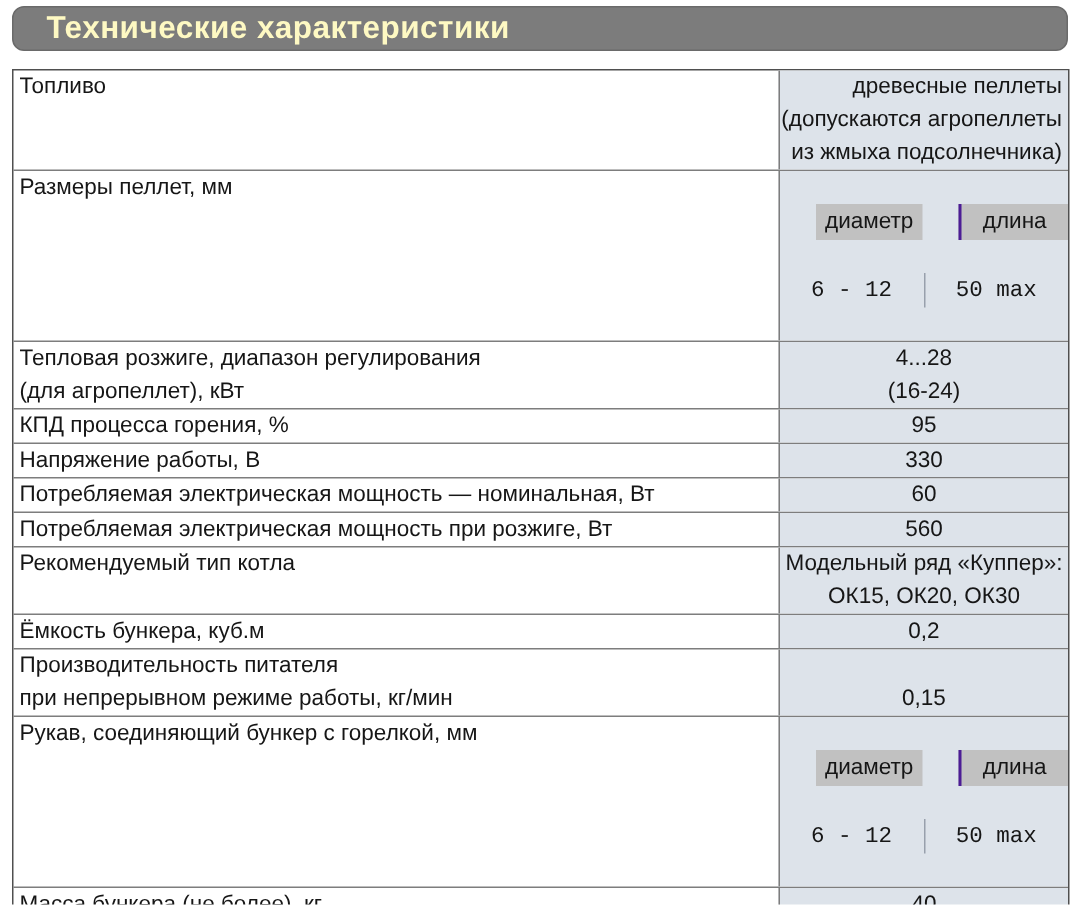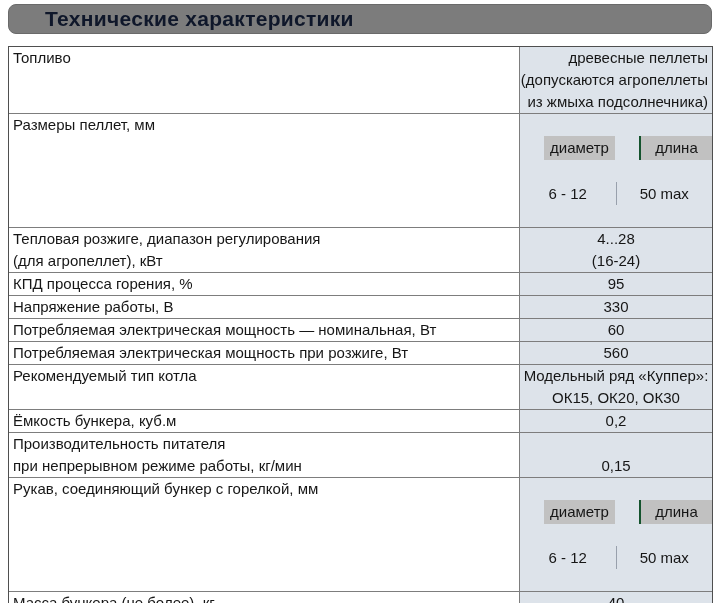--- a/index.html
+++ b/index.html
@@ -16,25 +16,25 @@
     padding: 4px 7px 0 8px;
     overflow: hidden;
   }
   .title-bar {
     width: 704px;
     height: 30px;
     box-sizing: border-box;
     background: #7c7c7c;
     border: 1px solid #6a6a6a;
     border-radius: 8px;
-    color: #0f172a;
+    color: #fef9c3;
     font-size: 21px;
     font-weight: 700;
     line-height: 28px;
-    padding-left: 36px;
+    padding-left: 22px;
     letter-spacing: 0.3px;
   }
   .spec-table {
     margin-top: 12px;
     width: 705px;
     box-sizing: border-box;
     border: 1px solid #4f4f4f;
     border-bottom-width: 2px;
     font-size: 15px;
   }
@@ -76,26 +76,27 @@
   }
   .sub-head { display: flex; height: 24px; }
   .sub-head .sh {
     flex: 1;
     background: #c1c1c1;
     text-align: center;
     line-height: 24px;
     box-sizing: border-box;
     margin-left: 24px;
   }
-  .sub-head .sh + .sh { border-left: 2px solid #14532d; }
+  .sub-head .sh + .sh { border-left: 2px solid #4c1d95; }
   .sub-vals { display: flex; height: 23px; }
   .sub-vals .sv {
     flex: 1;
     line-height: 23px;
     box-sizing: border-box;
+    font-family: Liberation Mono, monospace;
   }
   .sub-vals .sv + .sv { border-left: 1px solid #98a0ac; }
 </style>
 </head>
 <body>
 
 <div class="page">
 
   <div class="title-bar">Технические характеристики</div>
 

